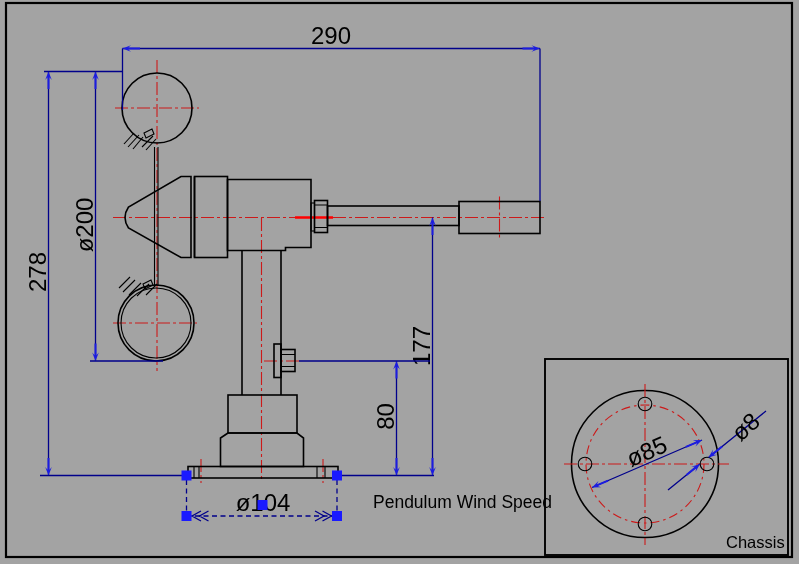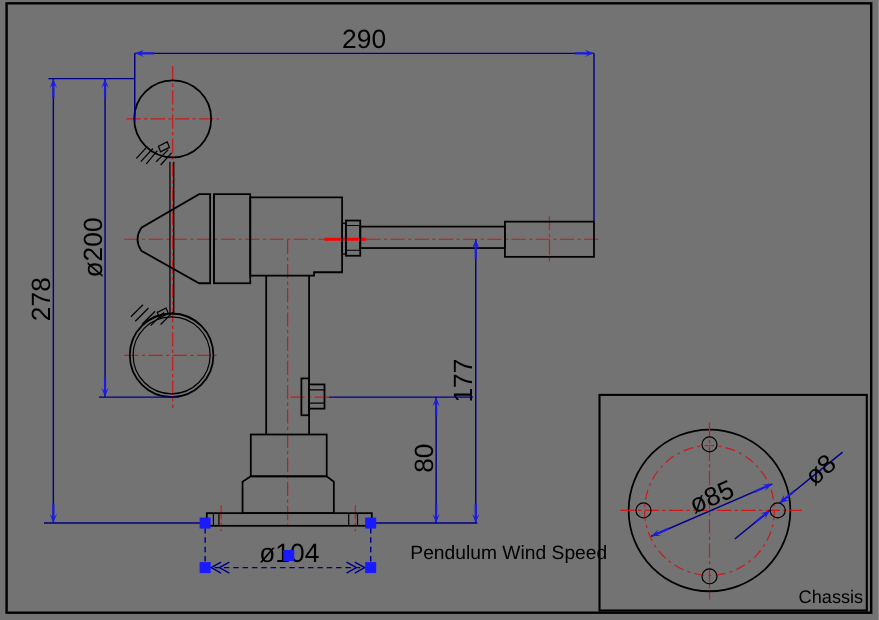--- a/index.html
+++ b/index.html
@@ -1,17 +1,17 @@
 <!DOCTYPE html>
 <html><head>
 <meta charset="utf-8">
 <style>
   html,body{margin:0;padding:0;background:#fff;}
   .canvas{
-    position:relative;width:799px;height:564px;background:#737373;
+    position:relative;width:799px;height:564px;background:#a3a3a3;
     font-family:"Liberation Sans", sans-serif;overflow:hidden;
   }
   svg{position:absolute;left:0;top:0;}
   text{fill:#000000;font-family:"Liberation Sans", sans-serif;}
   .dimtxt{font-size:24px;}
   .lbltxt{font-size:17.5px;}
   .lbltxt2{font-size:16.5px;}
   .geo{stroke:#000000;fill:none;stroke-width:1.6;}
   .geothin{stroke:#000000;fill:none;stroke-width:1.1;}
   .center{stroke:#cc1a1a;fill:none;stroke-width:1.1;stroke-dasharray:13 3 3 3;}

